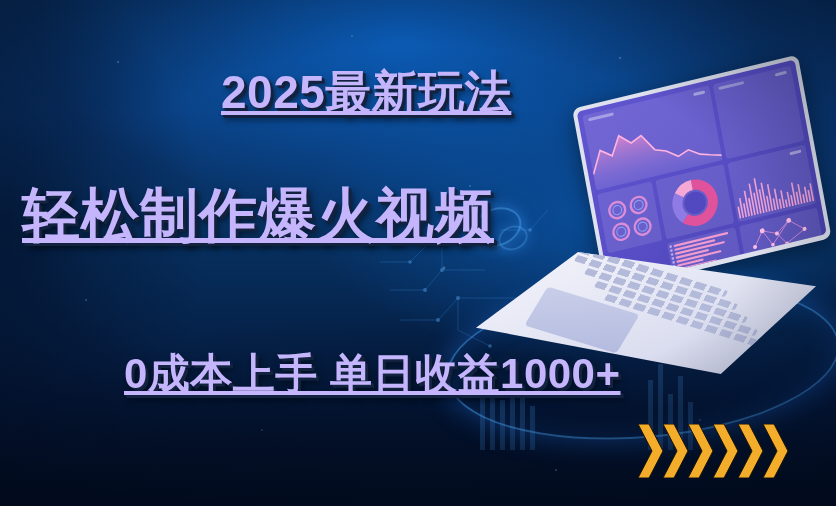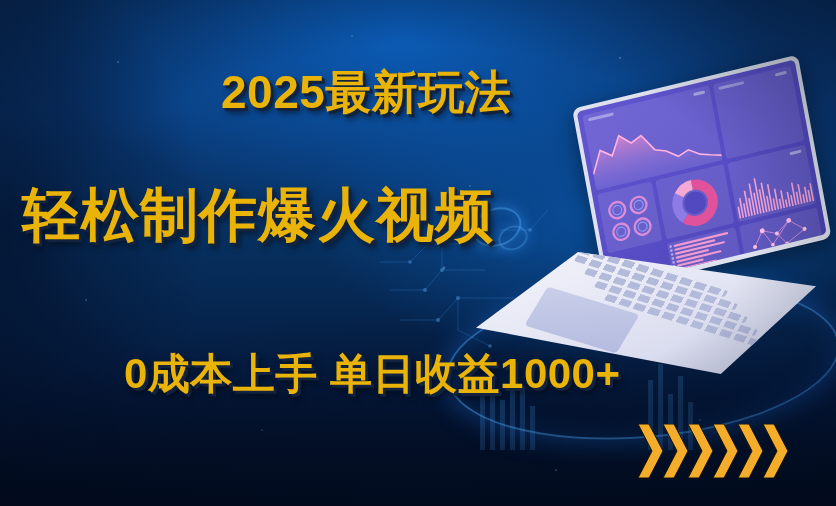--- a/index.html
+++ b/index.html
@@ -158,29 +158,30 @@
     height: 150px;
     border-radius: 50%;
     border: 2px solid rgba(70,165,255,0.5);
     box-shadow: 0 0 26px 4px rgba(40,130,255,0.30), inset 0 0 30px rgba(40,130,255,0.18);
     transform: rotate(-5deg);
   }
 
   
   .headline {
     position: absolute;
-    color: #eab308;
+    color: #c4b5fd;
     font-weight: 700;
     white-space: nowrap;
     letter-spacing: 0.01em;
     text-shadow:
        2px 2px 0 #13233f,
        3px 3px 0 #13233f,
        4px 5px 6px rgba(0,0,0,0.55);
     z-index: 20;
+    text-decoration: underline;
   }
   #line1 {
     left: 221px;
     top: 62px;
     font-size: 46px;
     letter-spacing: 0.5px;
   }
   #line2 {
     left: 22px;
     top: 177px;

